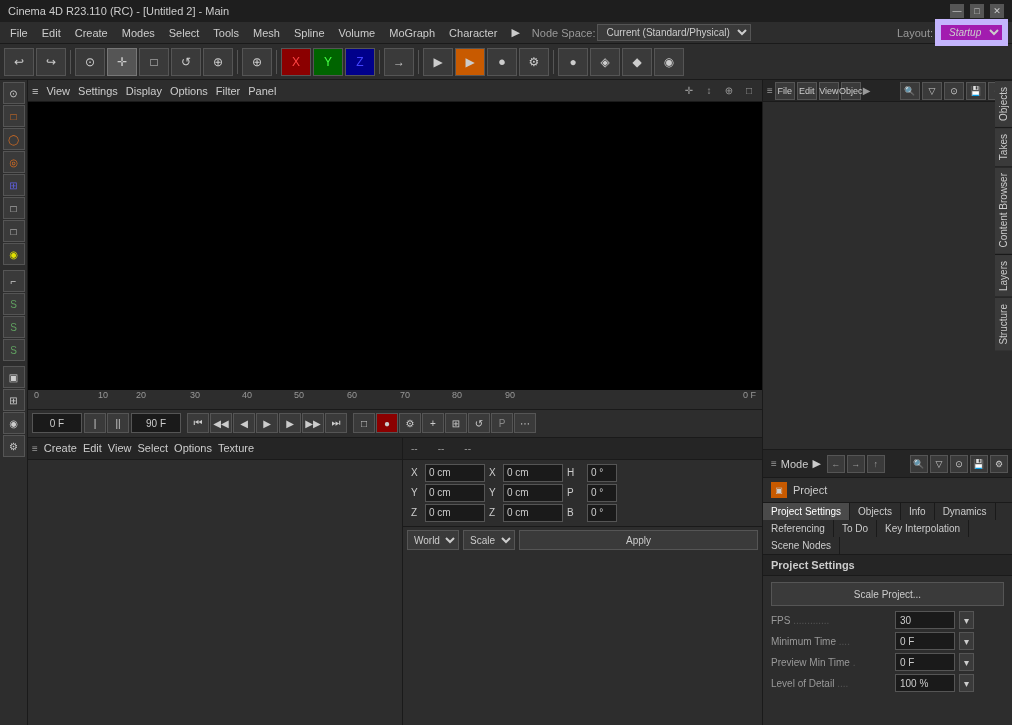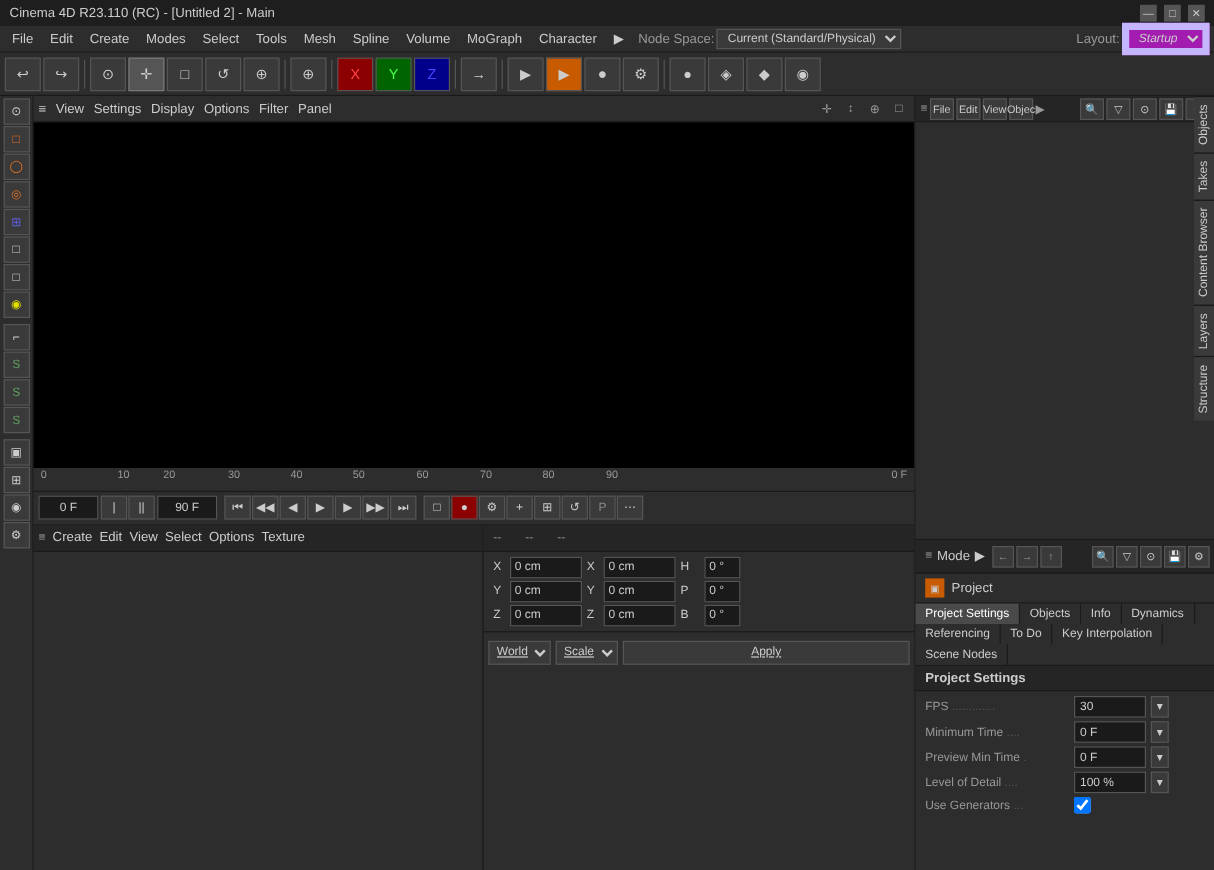--- a/index.html
+++ b/index.html
@@ -52,21 +52,21 @@
     .obj-tb-item { color: #ccc; font-size: 11px; cursor: pointer; }
     #coord-panel { width: 360px; background: #2d2d2d; display: flex; flex-direction: column; border-left: 1px solid #1a1a1a; }
     #coord-toolbar { height: 22px; background: #252525; display: flex; align-items: center; padding: 0 8px; gap: 20px; border-bottom: 1px solid #1a1a1a; }
     .coord-section { color: #999; font-size: 10px; }
     #coord-fields { padding: 4px 8px; display: flex; flex-direction: column; gap: 2px; }
     .coord-row { display: flex; align-items: center; gap: 4px; }
     .coord-label { width: 10px; color: #ccc; font-size: 10px; }
     .coord-input { background: #1a1a1a; border: 1px solid #555; color: #ccc; width: 60px; height: 18px; font-size: 10px; padding: 0 3px; }
     .coord-label2 { width: 16px; color: #ccc; font-size: 10px; }
     .coord-input2 { background: #1a1a1a; border: 1px solid #555; color: #ccc; width: 30px; height: 18px; font-size: 10px; padding: 0 3px; }
-    #coord-bottom { height: 28px; display: flex; align-items: flex-end; padding: 0 4px; gap: 4px; border-top: 1px solid #1a1a1a; text-decoration: underline; }
+    #coord-bottom { height: 28px; display: flex; align-items: center; padding: 0 4px; gap: 4px; border-top: 1px solid #1a1a1a; }
     .coord-select { background: #3a3a3a; border: 1px solid #555; color: #ccc; height: 20px; font-size: 10px; padding: 0 2px; }
     .apply-btn { background: #3a3a3a; border: 1px solid #555; color: #ccc; height: 20px; padding: 0 10px; cursor: pointer; font-size: 10px; flex: 1; }
 
     
     #right-panel { width: 250px; background: #2d2d2d; border-left: 1px solid #1a1a1a; display: flex; flex-direction: column; }
     #right-top { height: 370px; display: flex; flex-direction: column; border-bottom: 1px solid #1a1a1a; }
     #right-top-toolbar { background: #252525; height: 22px; display: flex; align-items: center; padding: 0 4px; gap: 2px; border-bottom: 1px solid #1a1a1a; }
     .rt-btn { width: 20px; height: 18px; background: #3a3a3a; border: 1px solid #555; color: #ccc; cursor: pointer; display: flex; align-items: center; justify-content: center; font-size: 9px; }
     #right-top-content { flex: 1; background: #2d2d2d; }
 
@@ -365,20 +365,23 @@
         <div class="attr-tab">To Do</div>
         <div class="attr-tab">Key Interpolation</div>
         <div class="attr-tab">Scene Nodes</div>
       </div>
 
       <div id="attr-section-title">Project Settings</div>
 
       <div id="attr-fields">
 
 
+        <div>
+          <button class="attr-scale-btn">Scale Project...</button>
+        </div>
 
         <div class="attr-row">
           <span class="attr-label">FPS <span class="dots">.............</span></span>
           <input class="attr-input-sm" value="30" style="">
           <button class="attr-btn-sm">▾</button>
         </div>
 
         <div class="attr-row">
           <span class="attr-label">Minimum Time <span class="dots">....</span></span>
           <input class="attr-input-sm" value="0 F" style="">
@@ -391,24 +394,20 @@
           <button class="attr-btn-sm">▾</button>
         </div>
 
         <div class="attr-row">
           <span class="attr-label">Level of Detail <span class="dots">....</span></span>
           <input class="attr-input-sm" value="100 %" style="">
           <button class="attr-btn-sm">▾</button>
         </div>
 
 
-        <div class="attr-row">
-          <span class="attr-label">Use Generators <span class="dots">...</span></span>
-          <input type="checkbox" class="attr-checkbox" checked="" style="">
-        </div>
       </div>
     </div>
   </div>
 
   <div style="position:absolute;right:0;top:0;display:flex;flex-direction:column;">
     <div class="side-label">Objects</div>
     <div class="side-label">Takes</div>
     <div class="side-label">Content Browser</div>
     <div class="side-label">Layers</div>
     <div class="side-label">Structure</div>

